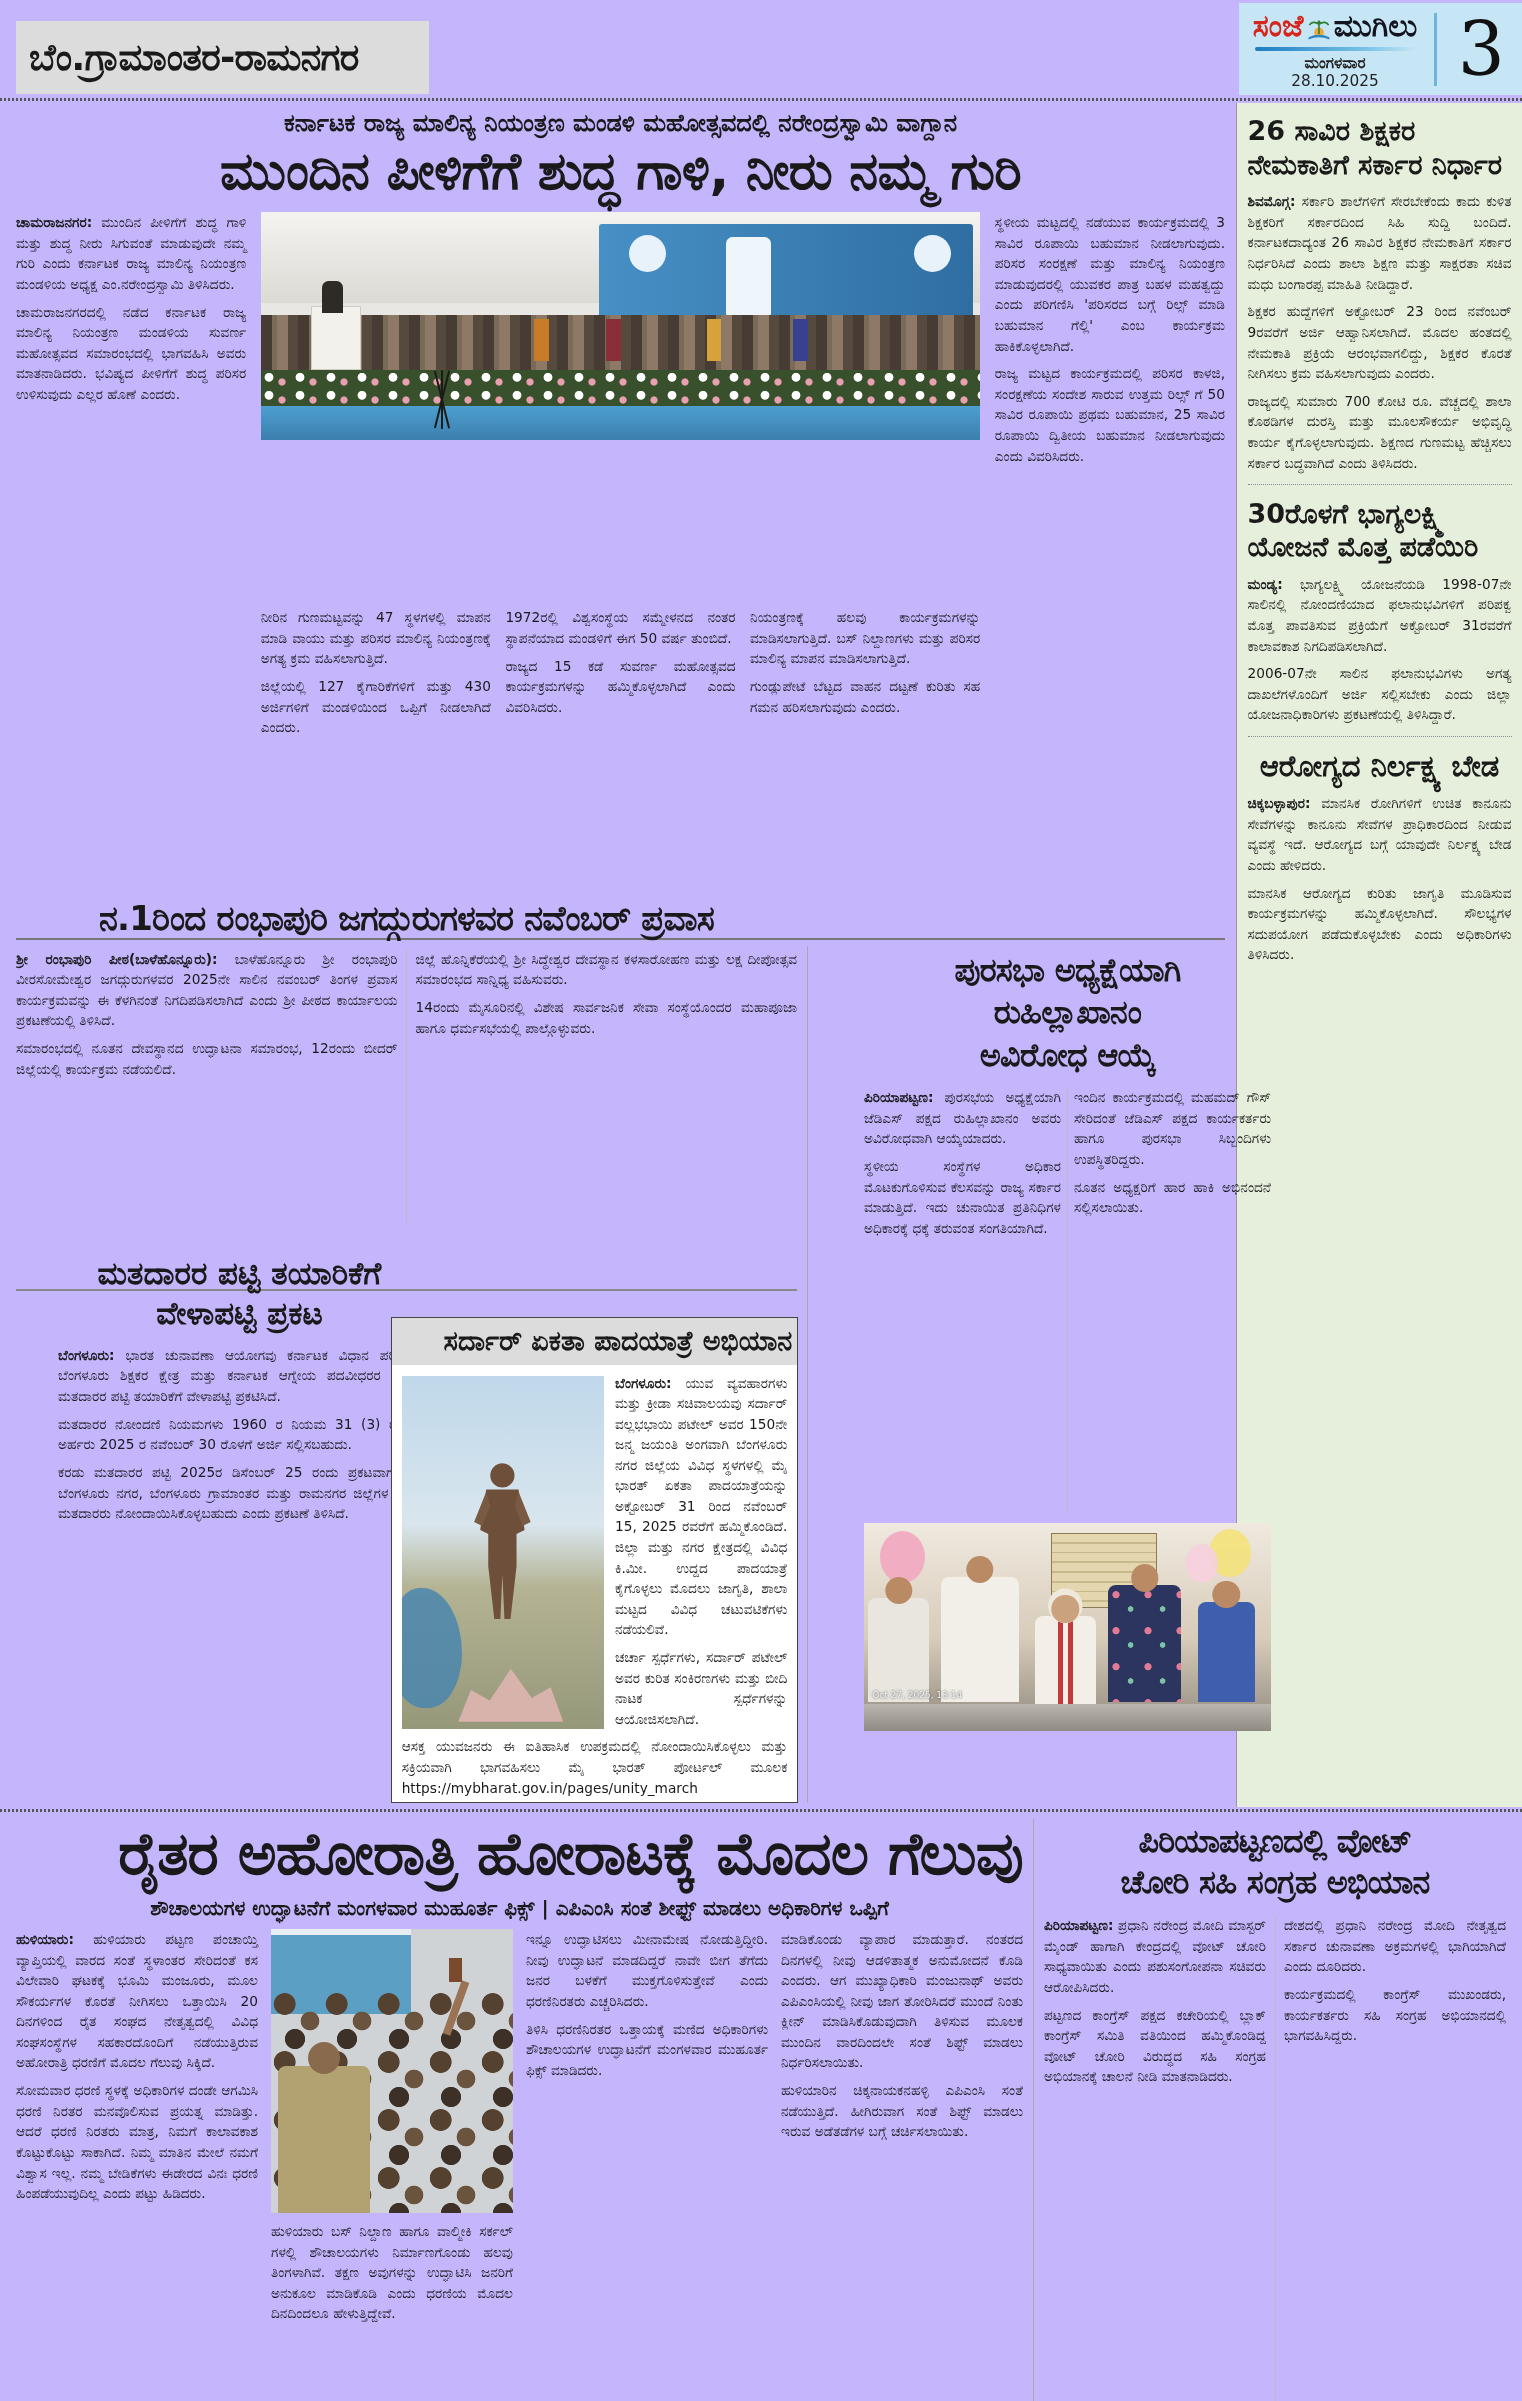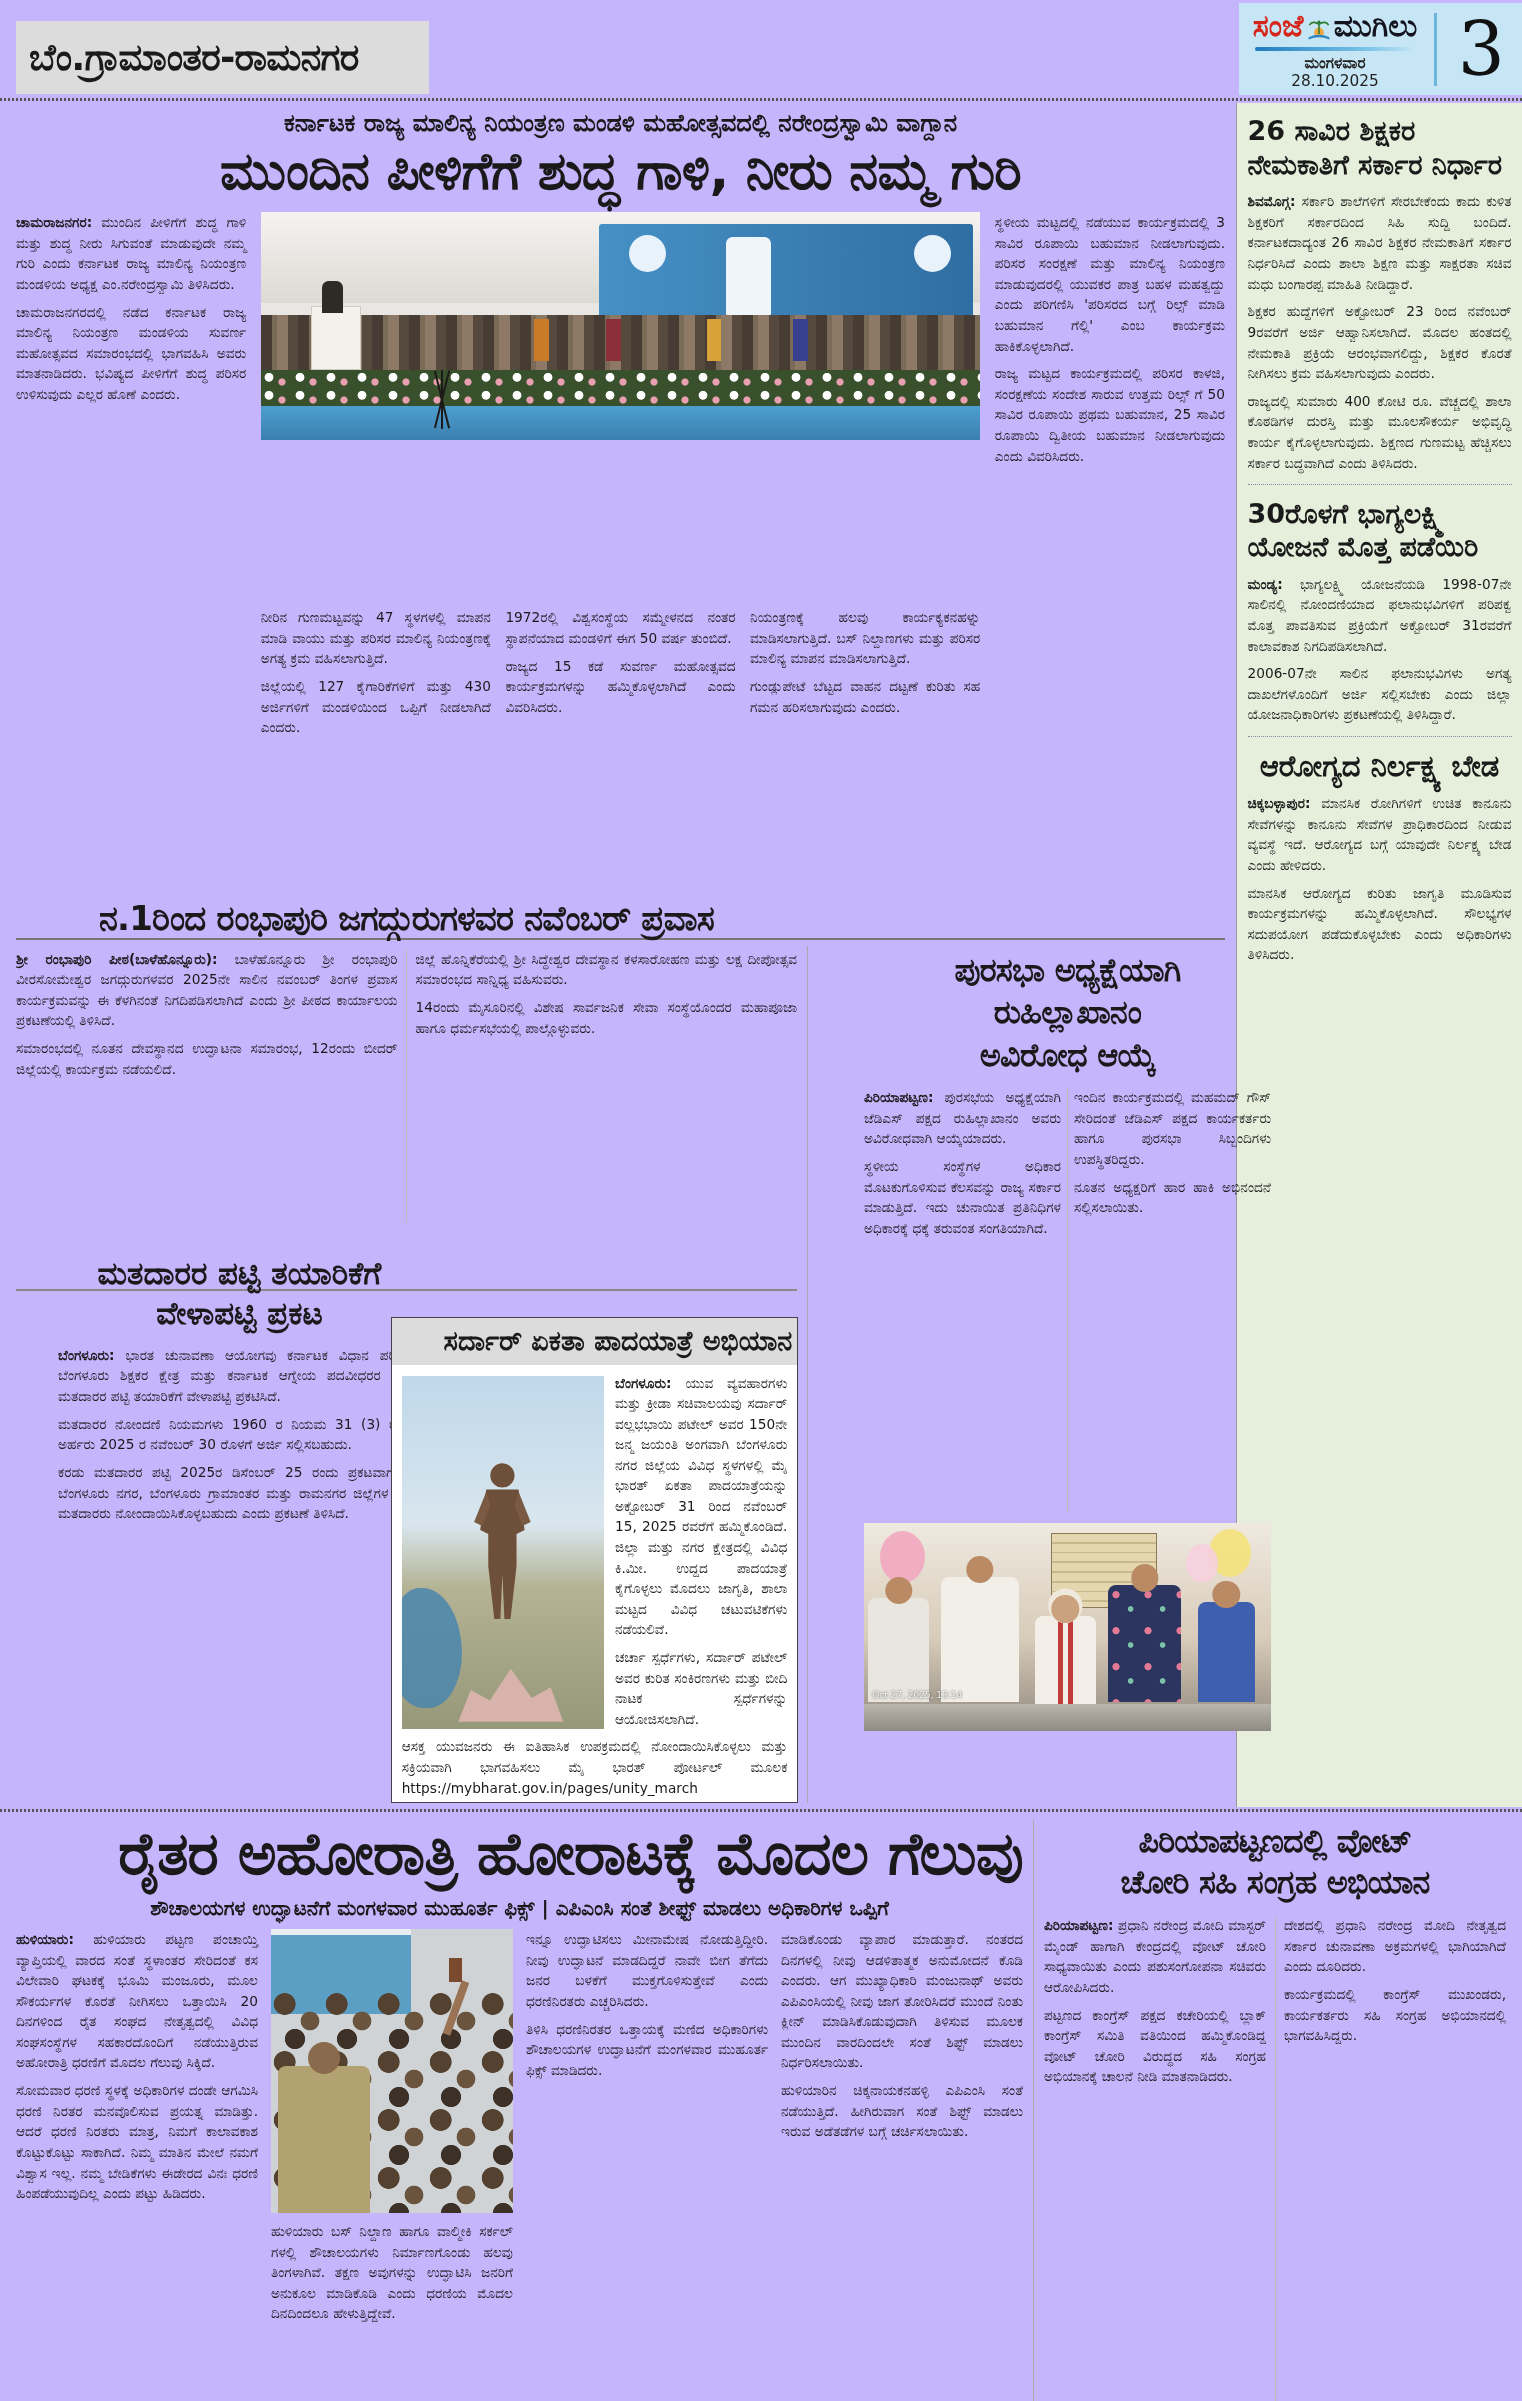--- a/index.html
+++ b/index.html
@@ -221,36 +221,36 @@
       </div>
       <div class="lg-c2">
         <p class="bp">ನೀರಿನ ಗುಣಮಟ್ಟವನ್ನು 47 ಸ್ಥಳಗಳಲ್ಲಿ ಮಾಪನ ಮಾಡಿ ವಾಯು ಮತ್ತು ಪರಿಸರ ಮಾಲಿನ್ಯ ನಿಯಂತ್ರಣಕ್ಕೆ ಅಗತ್ಯ ಕ್ರಮ ವಹಿಸಲಾಗುತ್ತಿದೆ.</p>
         <p class="bp">ಜಿಲ್ಲೆಯಲ್ಲಿ 127 ಕೈಗಾರಿಕೆಗಳಿಗೆ ಮತ್ತು 430 ಅರ್ಜಿಗಳಿಗೆ ಮಂಡಳಿಯಿಂದ ಒಪ್ಪಿಗೆ ನೀಡಲಾಗಿದೆ ಎಂದರು.</p>
       </div>
       <div class="lg-c3">
         <p class="bp">1972ರಲ್ಲಿ ವಿಶ್ವಸಂಸ್ಥೆಯ ಸಮ್ಮೇಳನದ ನಂತರ ಸ್ಥಾಪನೆಯಾದ ಮಂಡಳಿಗೆ ಈಗ 50 ವರ್ಷ ತುಂಬಿದೆ.</p>
         <p class="bp">ರಾಜ್ಯದ 15 ಕಡೆ ಸುವರ್ಣ ಮಹೋತ್ಸವದ ಕಾರ್ಯಕ್ರಮಗಳನ್ನು ಹಮ್ಮಿಕೊಳ್ಳಲಾಗಿದೆ ಎಂದು ವಿವರಿಸಿದರು.</p>
       </div>
       <div class="lg-c4">
-        <p class="bp">ನಿಯಂತ್ರಣಕ್ಕೆ ಹಲವು ಕಾರ್ಯಕ್ಯಕನಹಳ್ನು ಮಾಡಿಸಲಾಗುತ್ತಿದೆ. ಬಸ್ ನಿಲ್ದಾಣಗಳು ಮತ್ತು ಪರಿಸರ ಮಾಲಿನ್ಯ ಮಾಪನ ಮಾಡಿಸಲಾಗುತ್ತಿದೆ.</p>
+        <p class="bp">ನಿಯಂತ್ರಣಕ್ಕೆ ಹಲವು ಕಾರ್ಯಕ್ರಮಗಳನ್ನು ಮಾಡಿಸಲಾಗುತ್ತಿದೆ. ಬಸ್ ನಿಲ್ದಾಣಗಳು ಮತ್ತು ಪರಿಸರ ಮಾಲಿನ್ಯ ಮಾಪನ ಮಾಡಿಸಲಾಗುತ್ತಿದೆ.</p>
         <p class="bp">ಗುಂಡ್ಲುಪೇಟೆ ಬೆಟ್ಟದ ವಾಹನ ದಟ್ಟಣೆ ಕುರಿತು ಸಹ ಗಮನ ಹರಿಸಲಾಗುವುದು ಎಂದರು.</p>
       </div>
       <div class="lg-c5">
         <p class="bp">ಸ್ಥಳೀಯ ಮಟ್ಟದಲ್ಲಿ ನಡೆಯುವ ಕಾರ್ಯಕ್ರಮದಲ್ಲಿ 3 ಸಾವಿರ ರೂಪಾಯಿ ಬಹುಮಾನ ನೀಡಲಾಗುವುದು. ಪರಿಸರ ಸಂರಕ್ಷಣೆ ಮತ್ತು ಮಾಲಿನ್ಯ ನಿಯಂತ್ರಣ ಮಾಡುವುದರಲ್ಲಿ ಯುವಕರ ಪಾತ್ರ ಬಹಳ ಮಹತ್ವದ್ದು ಎಂದು ಪರಿಗಣಿಸಿ 'ಪರಿಸರದ ಬಗ್ಗೆ ರಿಲ್ಸ್ ಮಾಡಿ ಬಹುಮಾನ ಗೆಲ್ಲಿ' ಎಂಬ ಕಾರ್ಯಕ್ರಮ ಹಾಕಿಕೊಳ್ಳಲಾಗಿದೆ.</p>
         <p class="bp">ರಾಜ್ಯ ಮಟ್ಟದ ಕಾರ್ಯಕ್ರಮದಲ್ಲಿ ಪರಿಸರ ಕಾಳಜಿ, ಸಂರಕ್ಷಣೆಯ ಸಂದೇಶ ಸಾರುವ ಉತ್ತಮ ರಿಲ್ಸ್ ಗೆ 50 ಸಾವಿರ ರೂಪಾಯಿ ಪ್ರಥಮ ಬಹುಮಾನ, 25 ಸಾವಿರ ರೂಪಾಯಿ ದ್ವಿತೀಯ ಬಹುಮಾನ ನೀಡಲಾಗುವುದು ಎಂದು ವಿವರಿಸಿದರು.</p>
       </div>
     </div>
   </section>
 
   <aside class="gside">
     <article>
       <h2 class="gs-h1">26 ಸಾವಿರ ಶಿಕ್ಷಕರ ನೇಮಕಾತಿಗೆ ಸರ್ಕಾರ ನಿರ್ಧಾರ</h2>
       <p class="bp"><strong class="dl">ಶಿವಮೊಗ್ಗ:</strong> <span>ಸರ್ಕಾರಿ ಶಾಲೆಗಳಿಗೆ ಸೇರಬೇಕೆಂದು ಕಾದು ಕುಳಿತ ಶಿಕ್ಷಕರಿಗೆ ಸರ್ಕಾರದಿಂದ ಸಿಹಿ ಸುದ್ದಿ ಬಂದಿದೆ. ಕರ್ನಾಟಕದಾದ್ಯಂತ 26 ಸಾವಿರ ಶಿಕ್ಷಕರ ನೇಮಕಾತಿಗೆ ಸರ್ಕಾರ ನಿರ್ಧರಿಸಿದೆ ಎಂದು ಶಾಲಾ ಶಿಕ್ಷಣ ಮತ್ತು ಸಾಕ್ಷರತಾ ಸಚಿವ ಮಧು ಬಂಗಾರಪ್ಪ ಮಾಹಿತಿ ನೀಡಿದ್ದಾರೆ.</span></p>
       <p class="bp">ಶಿಕ್ಷಕರ ಹುದ್ದೆಗಳಿಗೆ ಅಕ್ಟೋಬರ್ 23 ರಿಂದ ನವೆಂಬರ್ 9ರವರೆಗೆ ಅರ್ಜಿ ಆಹ್ವಾನಿಸಲಾಗಿದೆ. ಮೊದಲ ಹಂತದಲ್ಲಿ ನೇಮಕಾತಿ ಪ್ರಕ್ರಿಯೆ ಆರಂಭವಾಗಲಿದ್ದು, ಶಿಕ್ಷಕರ ಕೊರತೆ ನೀಗಿಸಲು ಕ್ರಮ ವಹಿಸಲಾಗುವುದು ಎಂದರು.</p>
-      <p class="bp">ರಾಜ್ಯದಲ್ಲಿ ಸುಮಾರು 400 ಕೋಟಿ ರೂ. ವೆಚ್ಚದಲ್ಲಿ ಶಾಲಾ ಕೊಠಡಿಗಳ ದುರಸ್ತಿ ಮತ್ತು ಮೂಲಸೌಕರ್ಯ ಅಭಿವೃದ್ಧಿ ಕಾರ್ಯ ಕೈಗೊಳ್ಳಲಾಗುವುದು. ಶಿಕ್ಷಣದ ಗುಣಮಟ್ಟ ಹೆಚ್ಚಿಸಲು ಸರ್ಕಾರ ಬದ್ಧವಾಗಿದೆ ಎಂದು ತಿಳಿಸಿದರು.</p>
+      <p class="bp">ರಾಜ್ಯದಲ್ಲಿ ಸುಮಾರು 700 ಕೋಟಿ ರೂ. ವೆಚ್ಚದಲ್ಲಿ ಶಾಲಾ ಕೊಠಡಿಗಳ ದುರಸ್ತಿ ಮತ್ತು ಮೂಲಸೌಕರ್ಯ ಅಭಿವೃದ್ಧಿ ಕಾರ್ಯ ಕೈಗೊಳ್ಳಲಾಗುವುದು. ಶಿಕ್ಷಣದ ಗುಣಮಟ್ಟ ಹೆಚ್ಚಿಸಲು ಸರ್ಕಾರ ಬದ್ಧವಾಗಿದೆ ಎಂದು ತಿಳಿಸಿದರು.</p>
     </article>
     <div class="gs-sep"></div>
     <article>
       <h2 class="gs-h1">30ರೊಳಗೆ ಭಾಗ್ಯಲಕ್ಷ್ಮಿ ಯೋಜನೆ ಮೊತ್ತ ಪಡೆಯಿರಿ</h2>
       <p class="bp"><strong class="dl">ಮಂಡ್ಯ:</strong> <span>ಭಾಗ್ಯಲಕ್ಷ್ಮಿ ಯೋಜನೆಯಡಿ 1998-07ನೇ ಸಾಲಿನಲ್ಲಿ ನೋಂದಣಿಯಾದ ಫಲಾನುಭವಿಗಳಿಗೆ ಪರಿಪಕ್ವ ಮೊತ್ತ ಪಾವತಿಸುವ ಪ್ರಕ್ರಿಯೆಗೆ ಅಕ್ಟೋಬರ್ 31ರವರೆಗೆ ಕಾಲಾವಕಾಶ ನಿಗದಿಪಡಿಸಲಾಗಿದೆ.</span></p>
       <p class="bp">2006-07ನೇ ಸಾಲಿನ ಫಲಾನುಭವಿಗಳು ಅಗತ್ಯ ದಾಖಲೆಗಳೊಂದಿಗೆ ಅರ್ಜಿ ಸಲ್ಲಿಸಬೇಕು ಎಂದು ಜಿಲ್ಲಾ ಯೋಜನಾಧಿಕಾರಿಗಳು ಪ್ರಕಟಣೆಯಲ್ಲಿ ತಿಳಿಸಿದ್ದಾರೆ.</p>
     </article>
     <div class="gs-sep"></div>
     <article>
       <h2 class="gs-h3">ಆರೋಗ್ಯದ ನಿರ್ಲಕ್ಷ್ಯ ಬೇಡ</h2>

